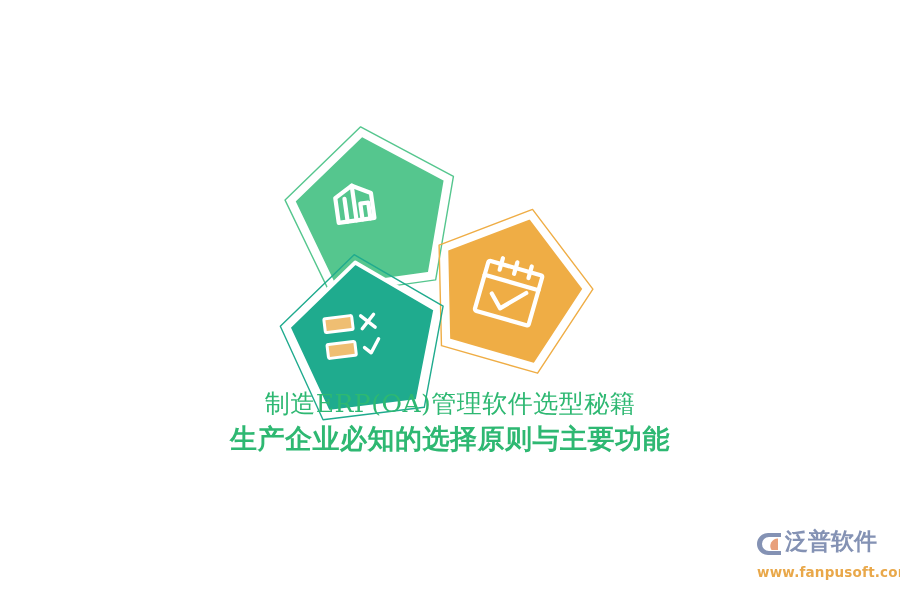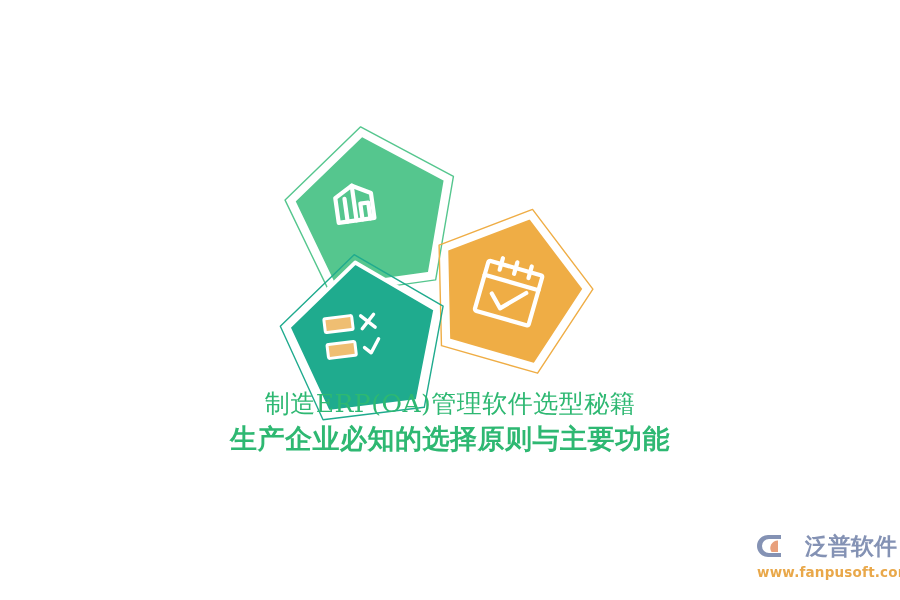--- a/index.html
+++ b/index.html
@@ -66,22 +66,21 @@
   
   .brand {
     position: absolute;
     left: 757px;
     top: 530px;
     width: 132px;
     height: 56px;
   }
   .brand-row {
     display: flex;
-    align-items: center;
-    gap: 20px;
+    gap: 0;
     height: 32px;
   }
   .brand-mark {
     width: 28px;
     height: 28px;
     flex: 0 0 28px;
   }
   .brand-name {
     font-family: "DejaVu Sans", "Liberation Sans", sans-serif;
     font-size: 23px;

